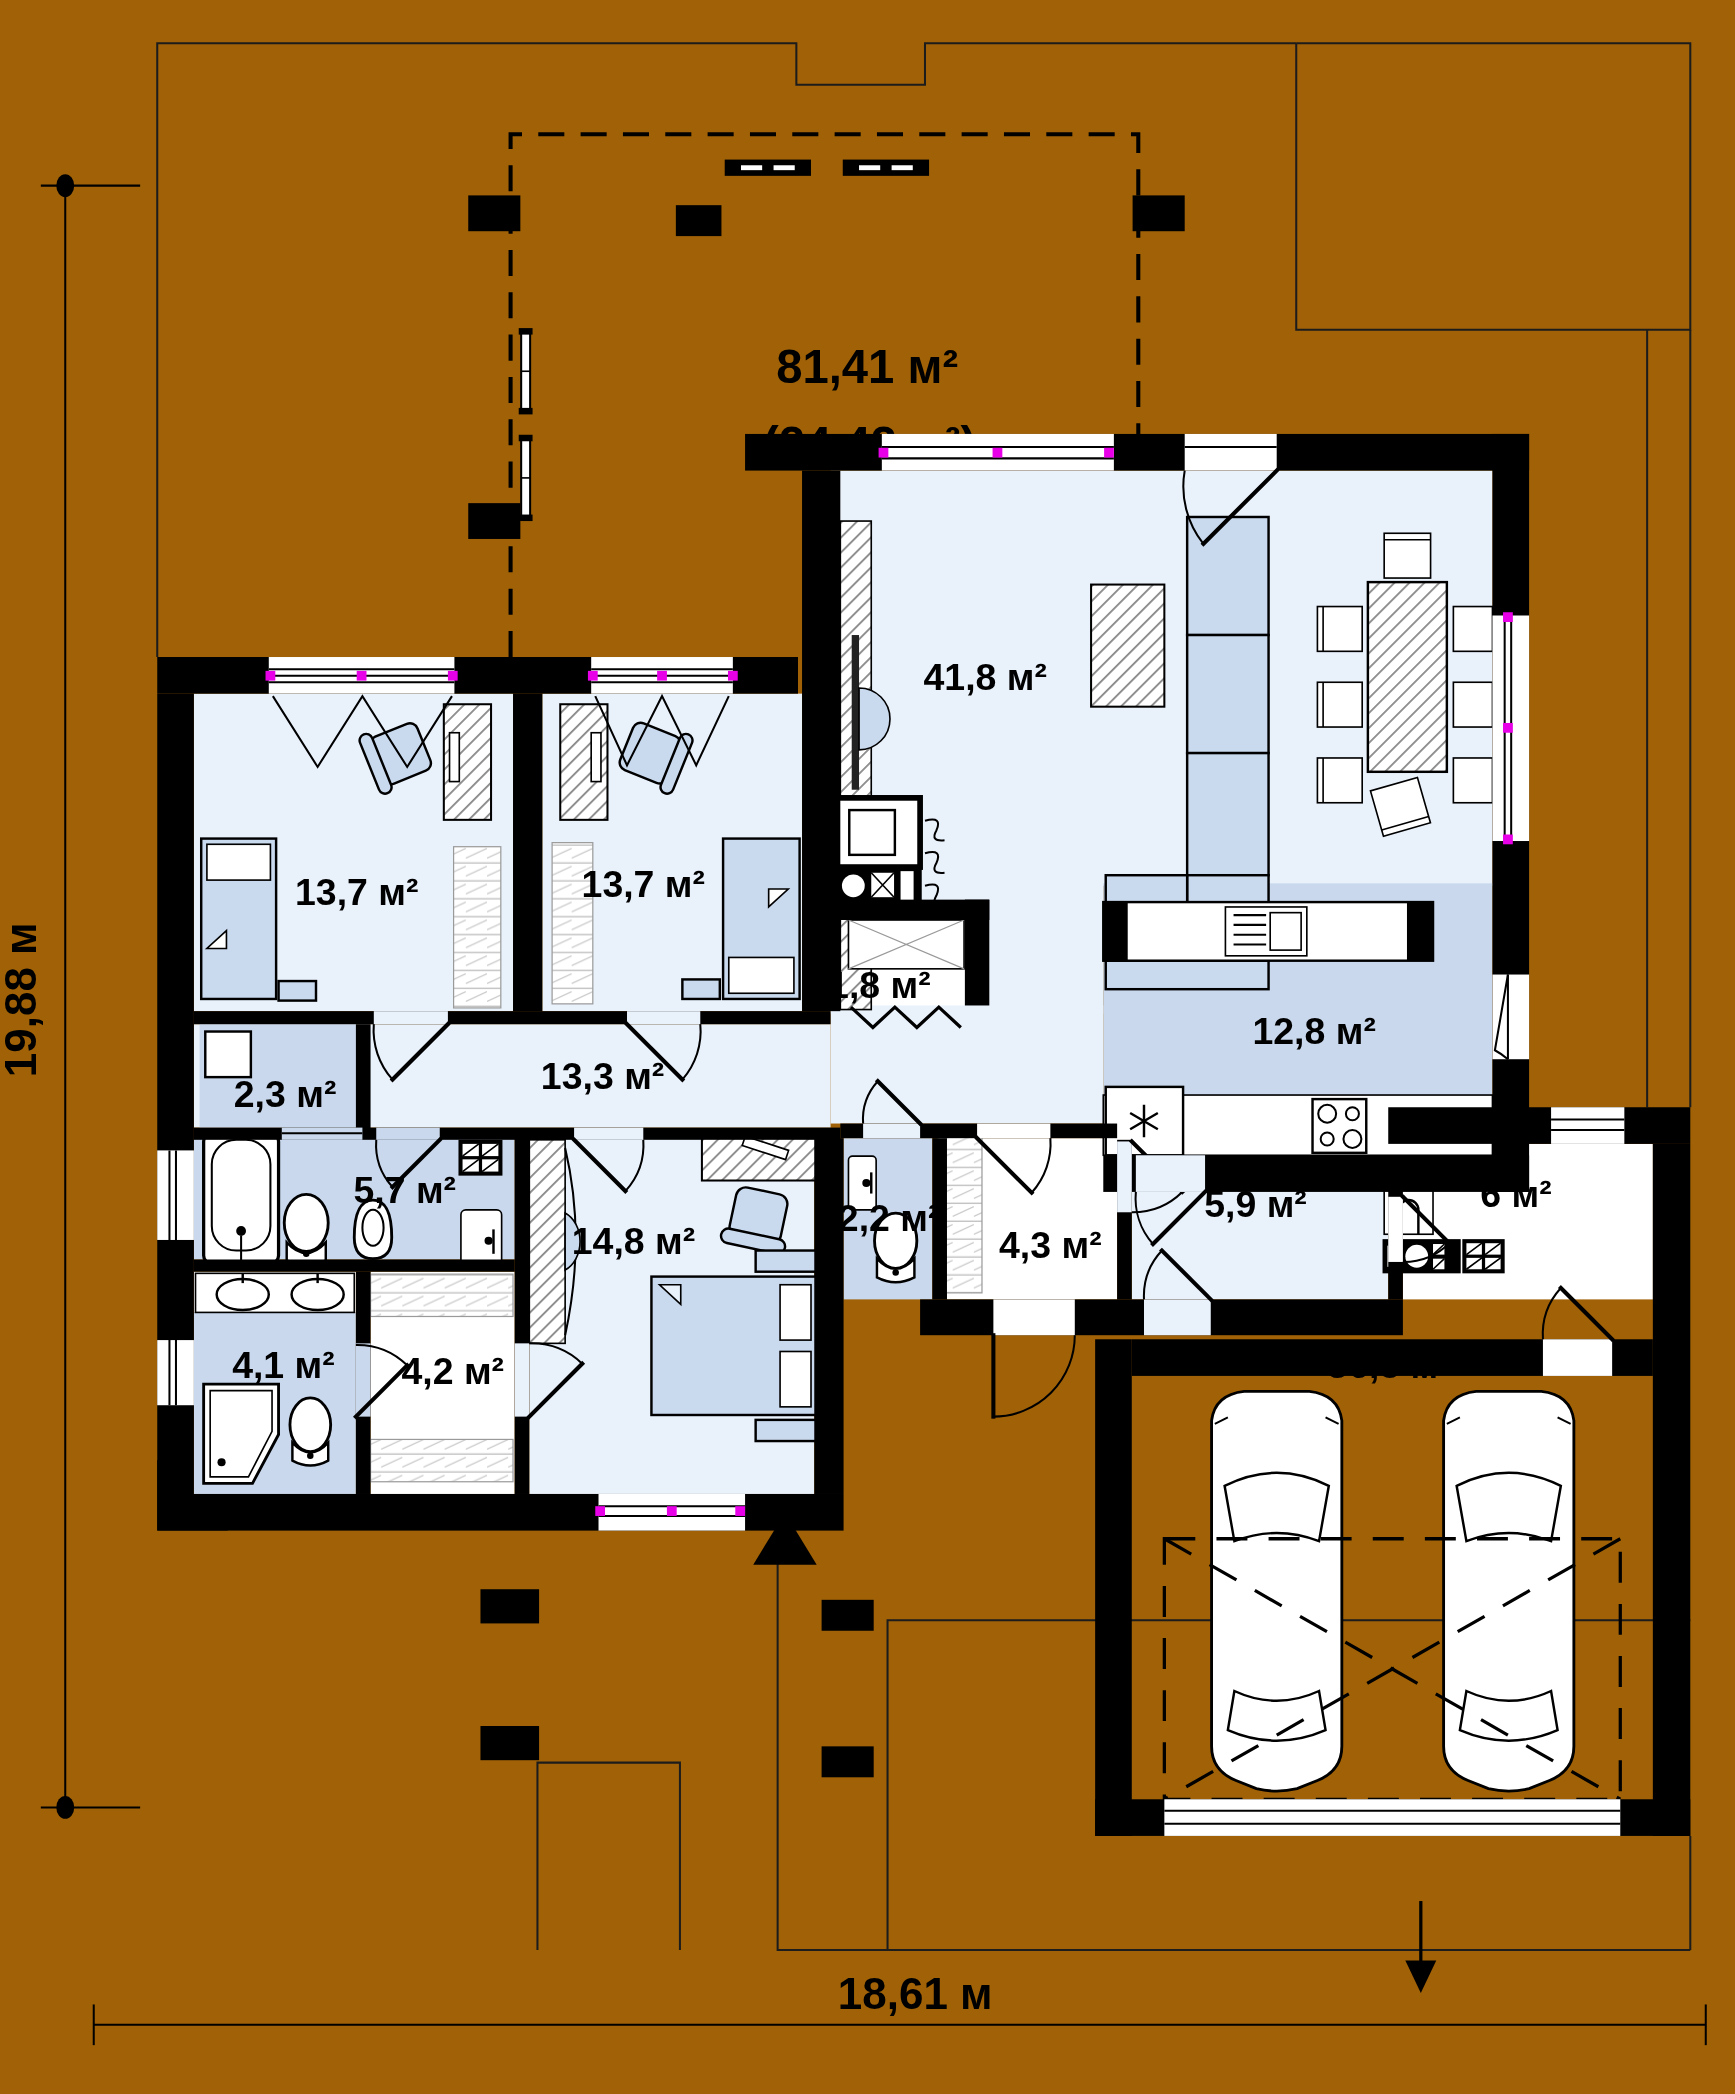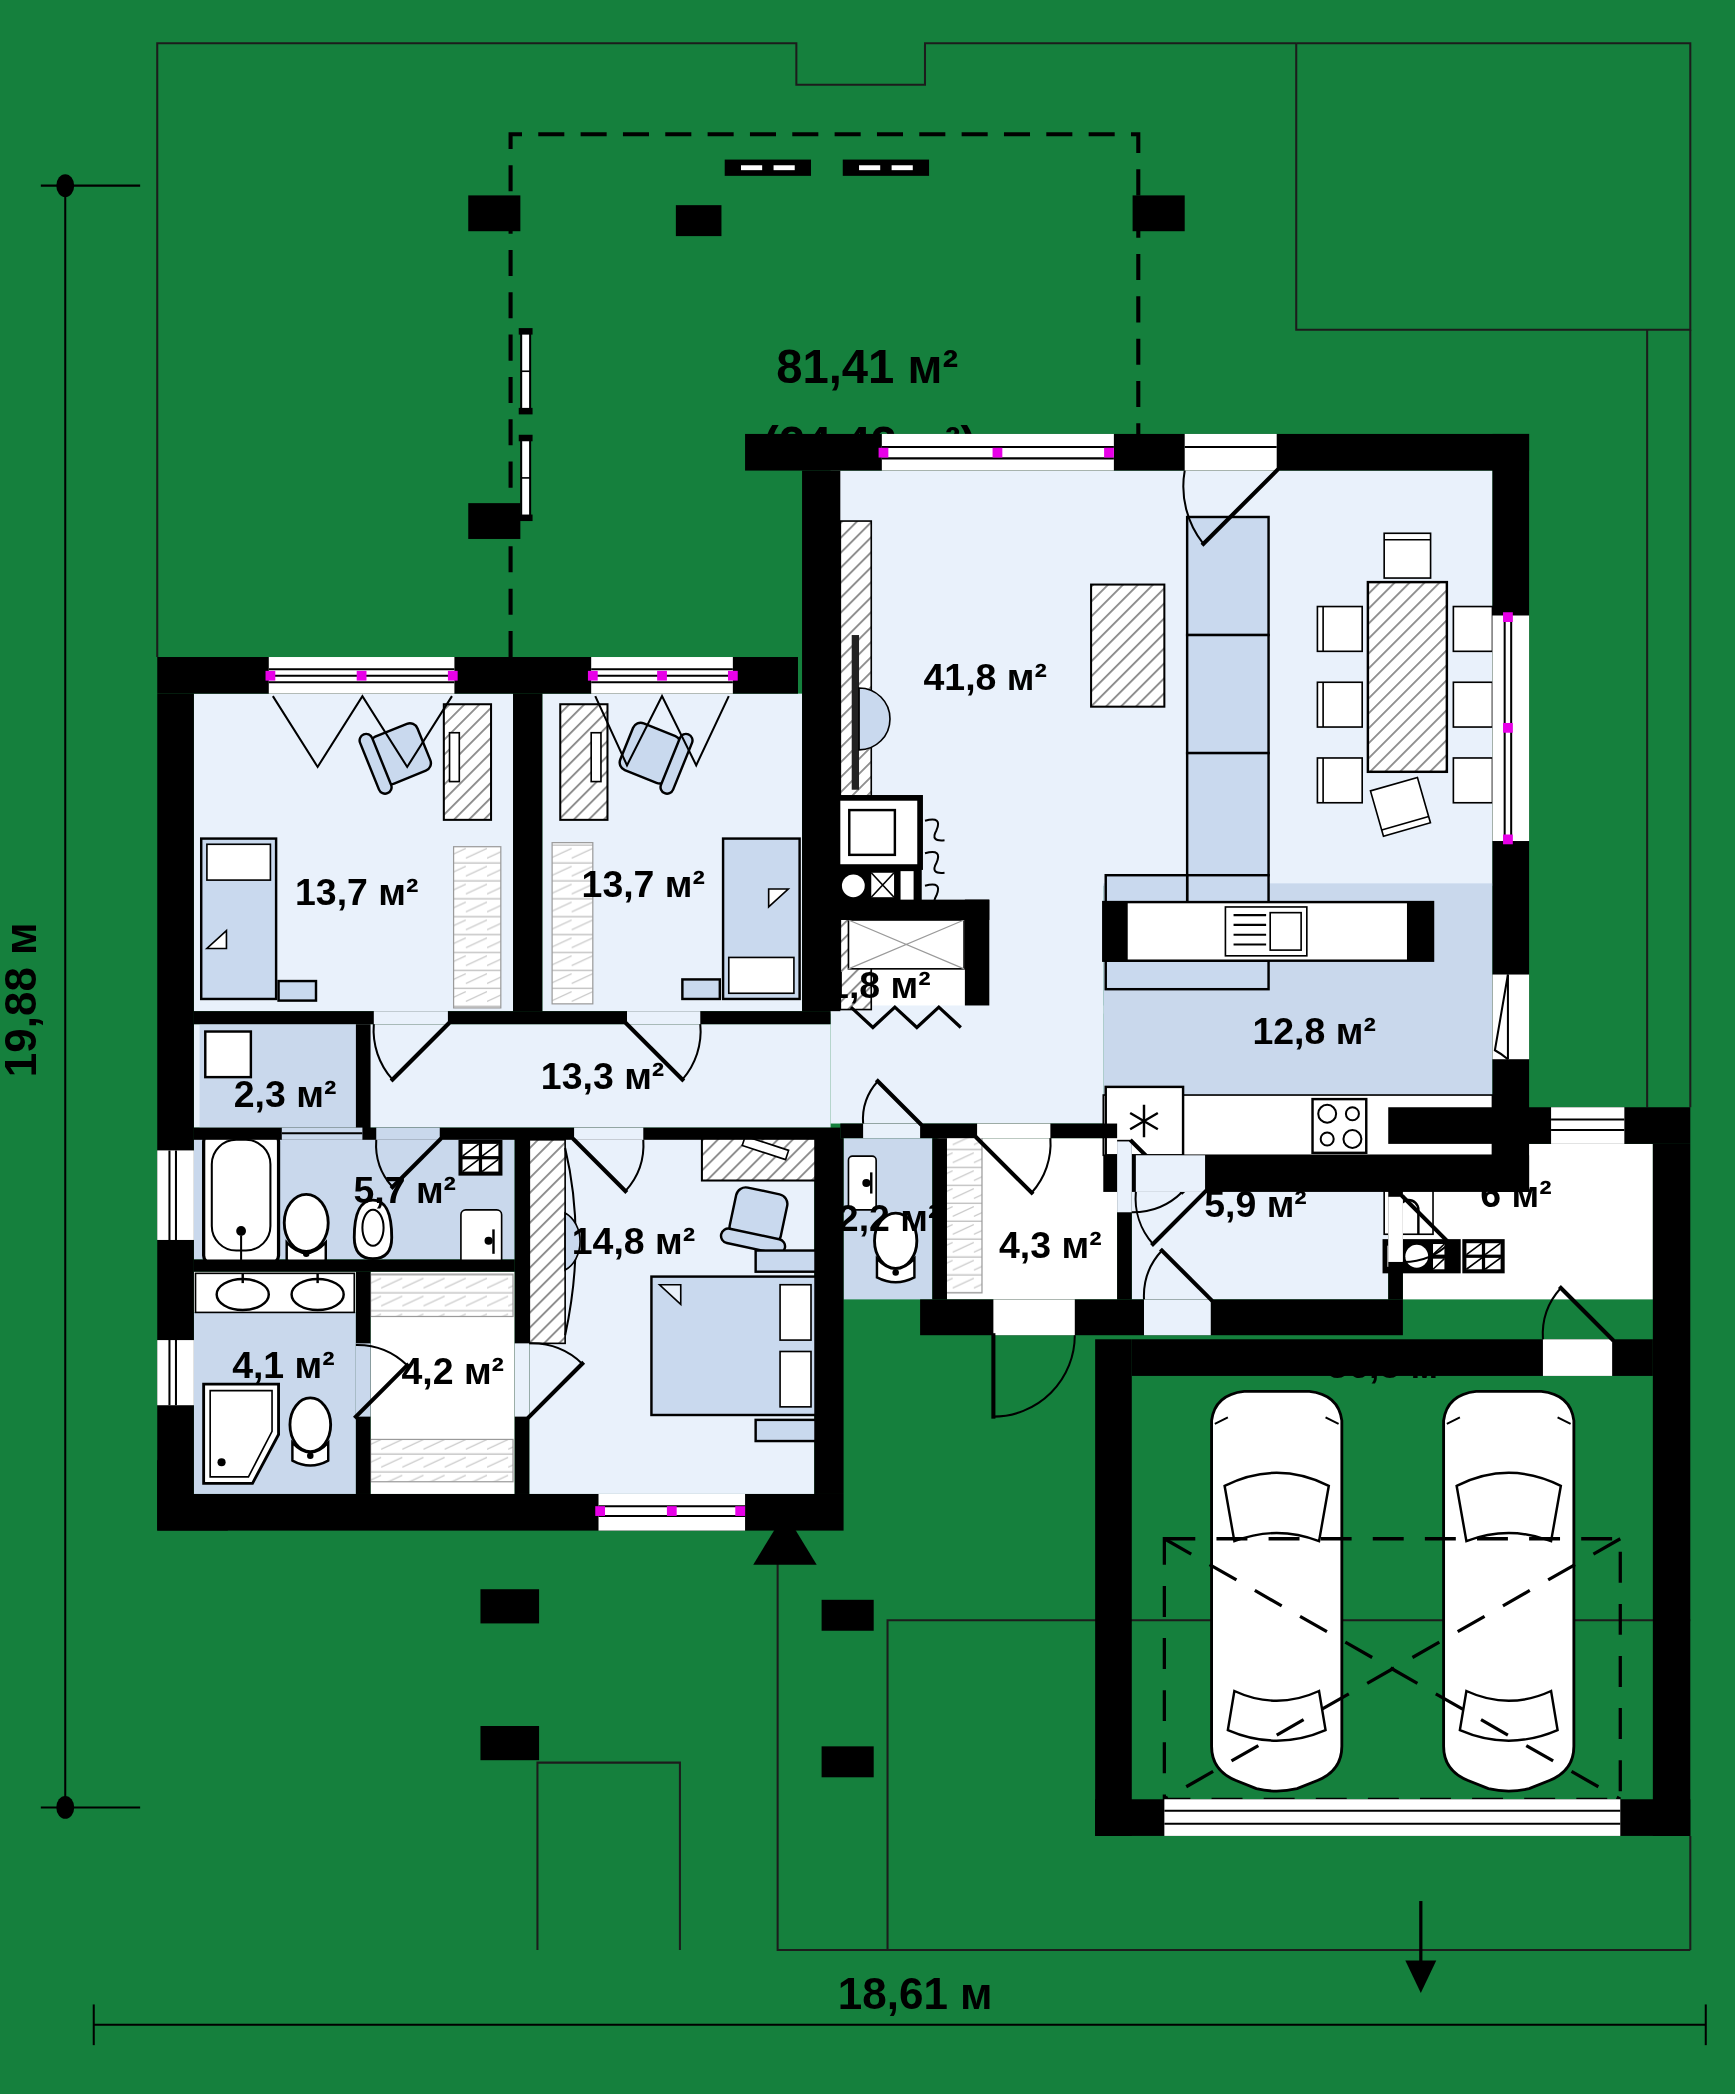--- a/index.html
+++ b/index.html
@@ -1,16 +1,16 @@
 <!DOCTYPE html>
 <html style="font-size:13px"><head>
 <meta charset="utf-8">
 <style>
   html,body{margin:0;padding:0;background:#fff;}
-  #page{width:1736px;height:2094px;position:relative;background:#15803d;overflow:hidden;}
+  #page{width:1736px;height:2094px;position:relative;background:#a16207;overflow:hidden;}
   svg{display:block;}
   .wall{fill:#000;stroke:none;}
   .thin{stroke:#1c1c1c;stroke-width:2.5;fill:none;}
   .dash{stroke:#000;stroke-width:5;fill:none;stroke-dasharray:32 20;}
   .gdash{stroke:#000;stroke-width:4;fill:none;stroke-dasharray:38 26;}
   .floor-pale{fill:#e9f1fb;}
   .floor-blue{fill:#c9d8ec;}
   .floor-white{fill:#ffffff;}
   .furn-b{fill:#c9d9ee;stroke:#000;stroke-width:3;}
   .furn-w{fill:#fff;stroke:#000;stroke-width:3;}

